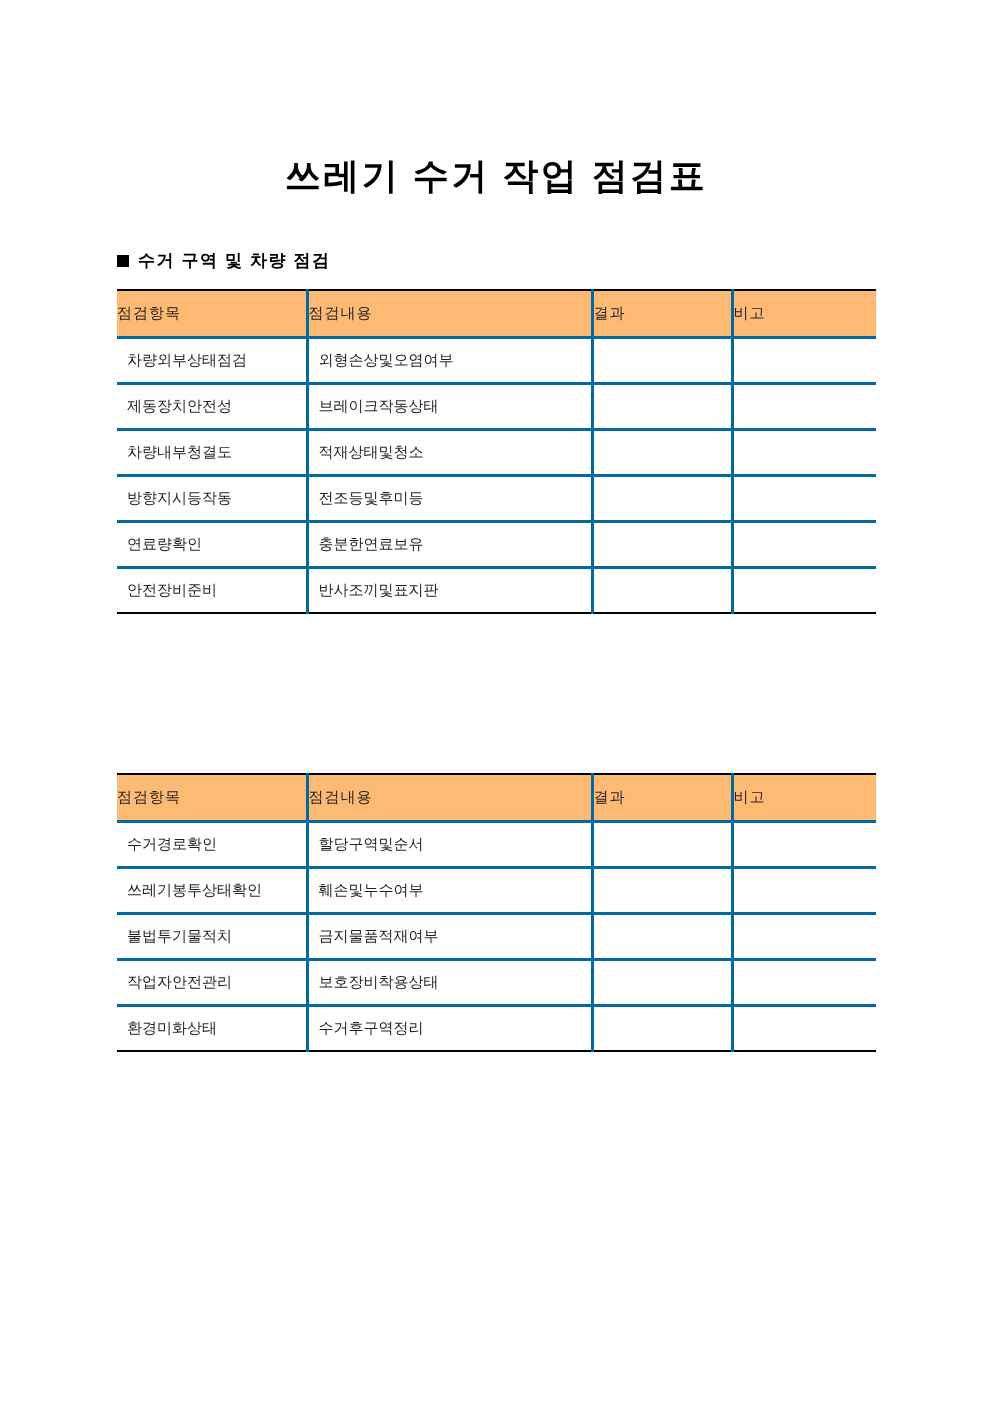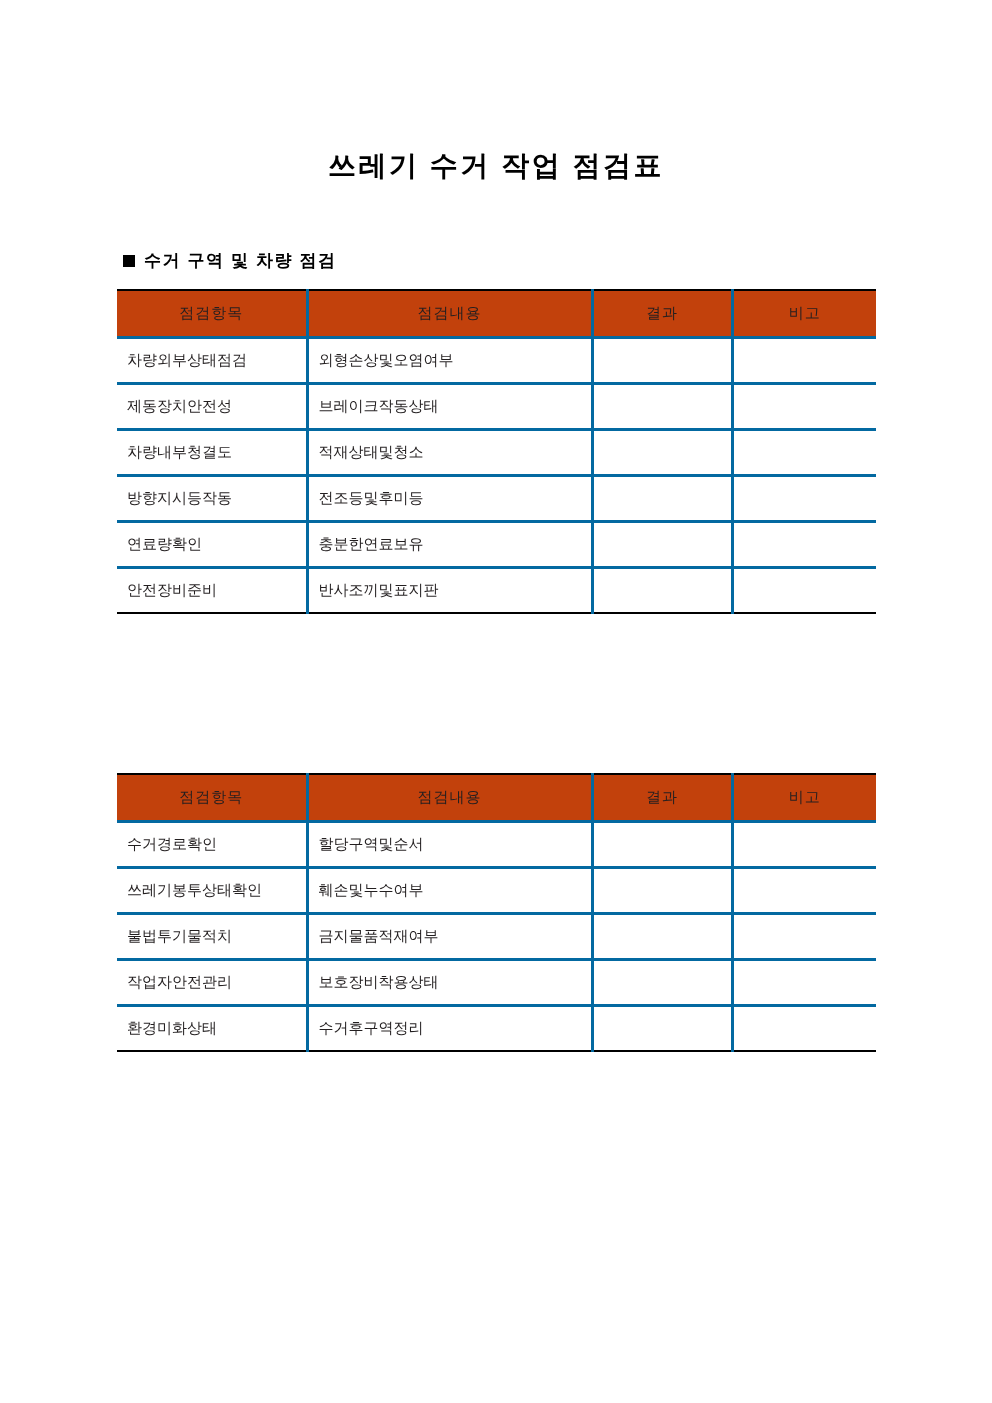--- a/index.html
+++ b/index.html
@@ -23,31 +23,31 @@
     box-sizing: border-box;
   }
 
   
   .doc-title {
     position: absolute;
     top: 130px;
     left: 0;
     width: 992px;
     text-align: center;
-    font-size: 28px;
+    font-size: 36px;
     font-weight: bold;
     letter-spacing: 2.5px;
     line-height: 1.2;
     white-space: pre;
   }
 
   
   .section-head {
     position: absolute;
-    left: 123px;
+    left: 117px;
     font-size: 17px;
     font-weight: bold;
     letter-spacing: 1.6px;
     line-height: 1;
     display: flex;
     align-items: center;
     white-space: pre;
   }
   .section-head .bullet {
     display: inline-block;
@@ -85,22 +85,22 @@
     padding: 0 0 0 10px;
     font-size: 15px;
     font-weight: normal;
     color: #231f20;
     vertical-align: middle;
     box-sizing: border-box;
     white-space: pre;
     overflow: hidden;
   }
   .check-table thead th {
-    background: #c2410c;
-    text-align: center;
+    background: #fdba74;
+    text-align: left;
     padding: 0;
     height: 47px;
     letter-spacing: 1px;
   }
   .check-table tbody td.cell-item,
   .check-table tbody td.cell-desc {
     text-align: left;
   }
   .check-table tbody td.cell-result,
   .check-table tbody td.cell-note {

